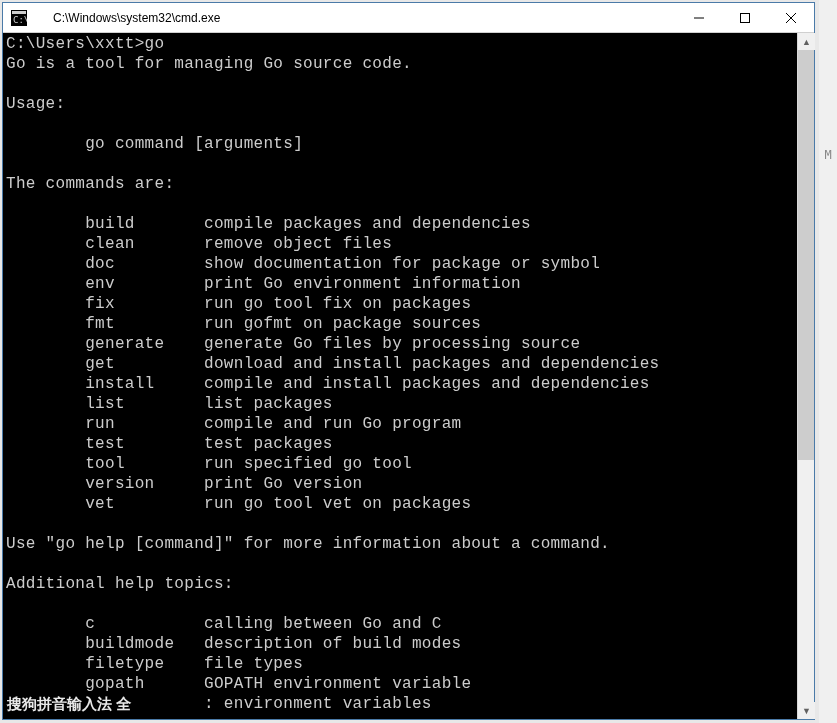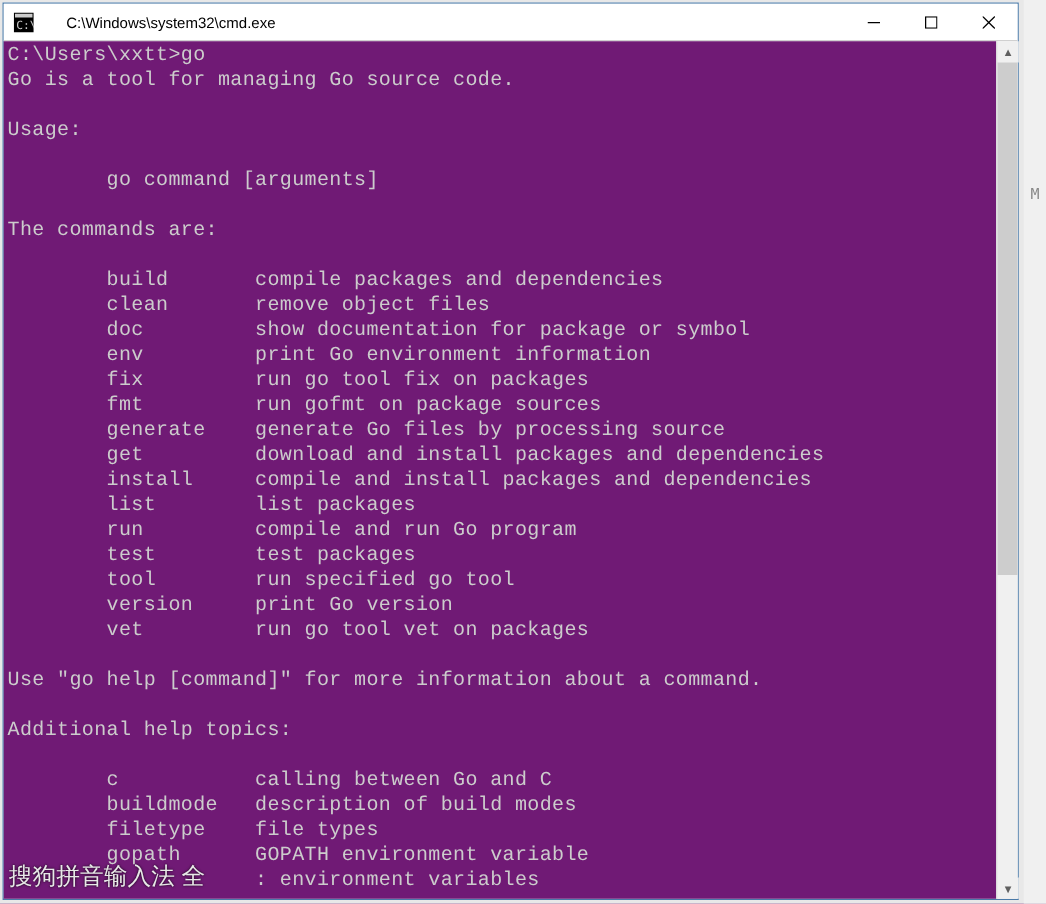--- a/index.html
+++ b/index.html
@@ -56,21 +56,21 @@
     color: #000;
   }
   .titlebar .winbtn svg { width: 10px; height: 10px; }
   .terminal-wrap {
     flex: 1;
     display: flex;
     min-height: 0;
   }
   .terminal {
     flex: 1;
-    background: #701a75;
+    background: #000000;
     color: #ccc;
     font-family: Consolas, "Courier New", monospace;
     font-size: 16px;
     line-height: 20px;
     padding: 1px 0 0 3px;
     white-space: pre;
     overflow: hidden;
     position: relative;
     letter-spacing: 0.3px;
   }
@@ -108,24 +108,25 @@
   }
   .scrollbar .arrow.down {
     position: absolute;
     bottom: 0;
   }
   .ime-bar {
     position: absolute;
     left: 4px;
     bottom: 5px;
     font-family: "Microsoft YaHei", SimSun, sans-serif;
-    font-size: 19px;
+    font-size: 15px;
     color: #e8e8e8;
     pointer-events: none;
     text-shadow: 0 0 2px #000;
+    font-weight: bold;
   }
   .right-strip {
     position: absolute;
     right: 0;
     top: 0;
     width: 18px;
     height: 100%;
     background: #f0f0f0;
   }
   .right-strip .letter {

